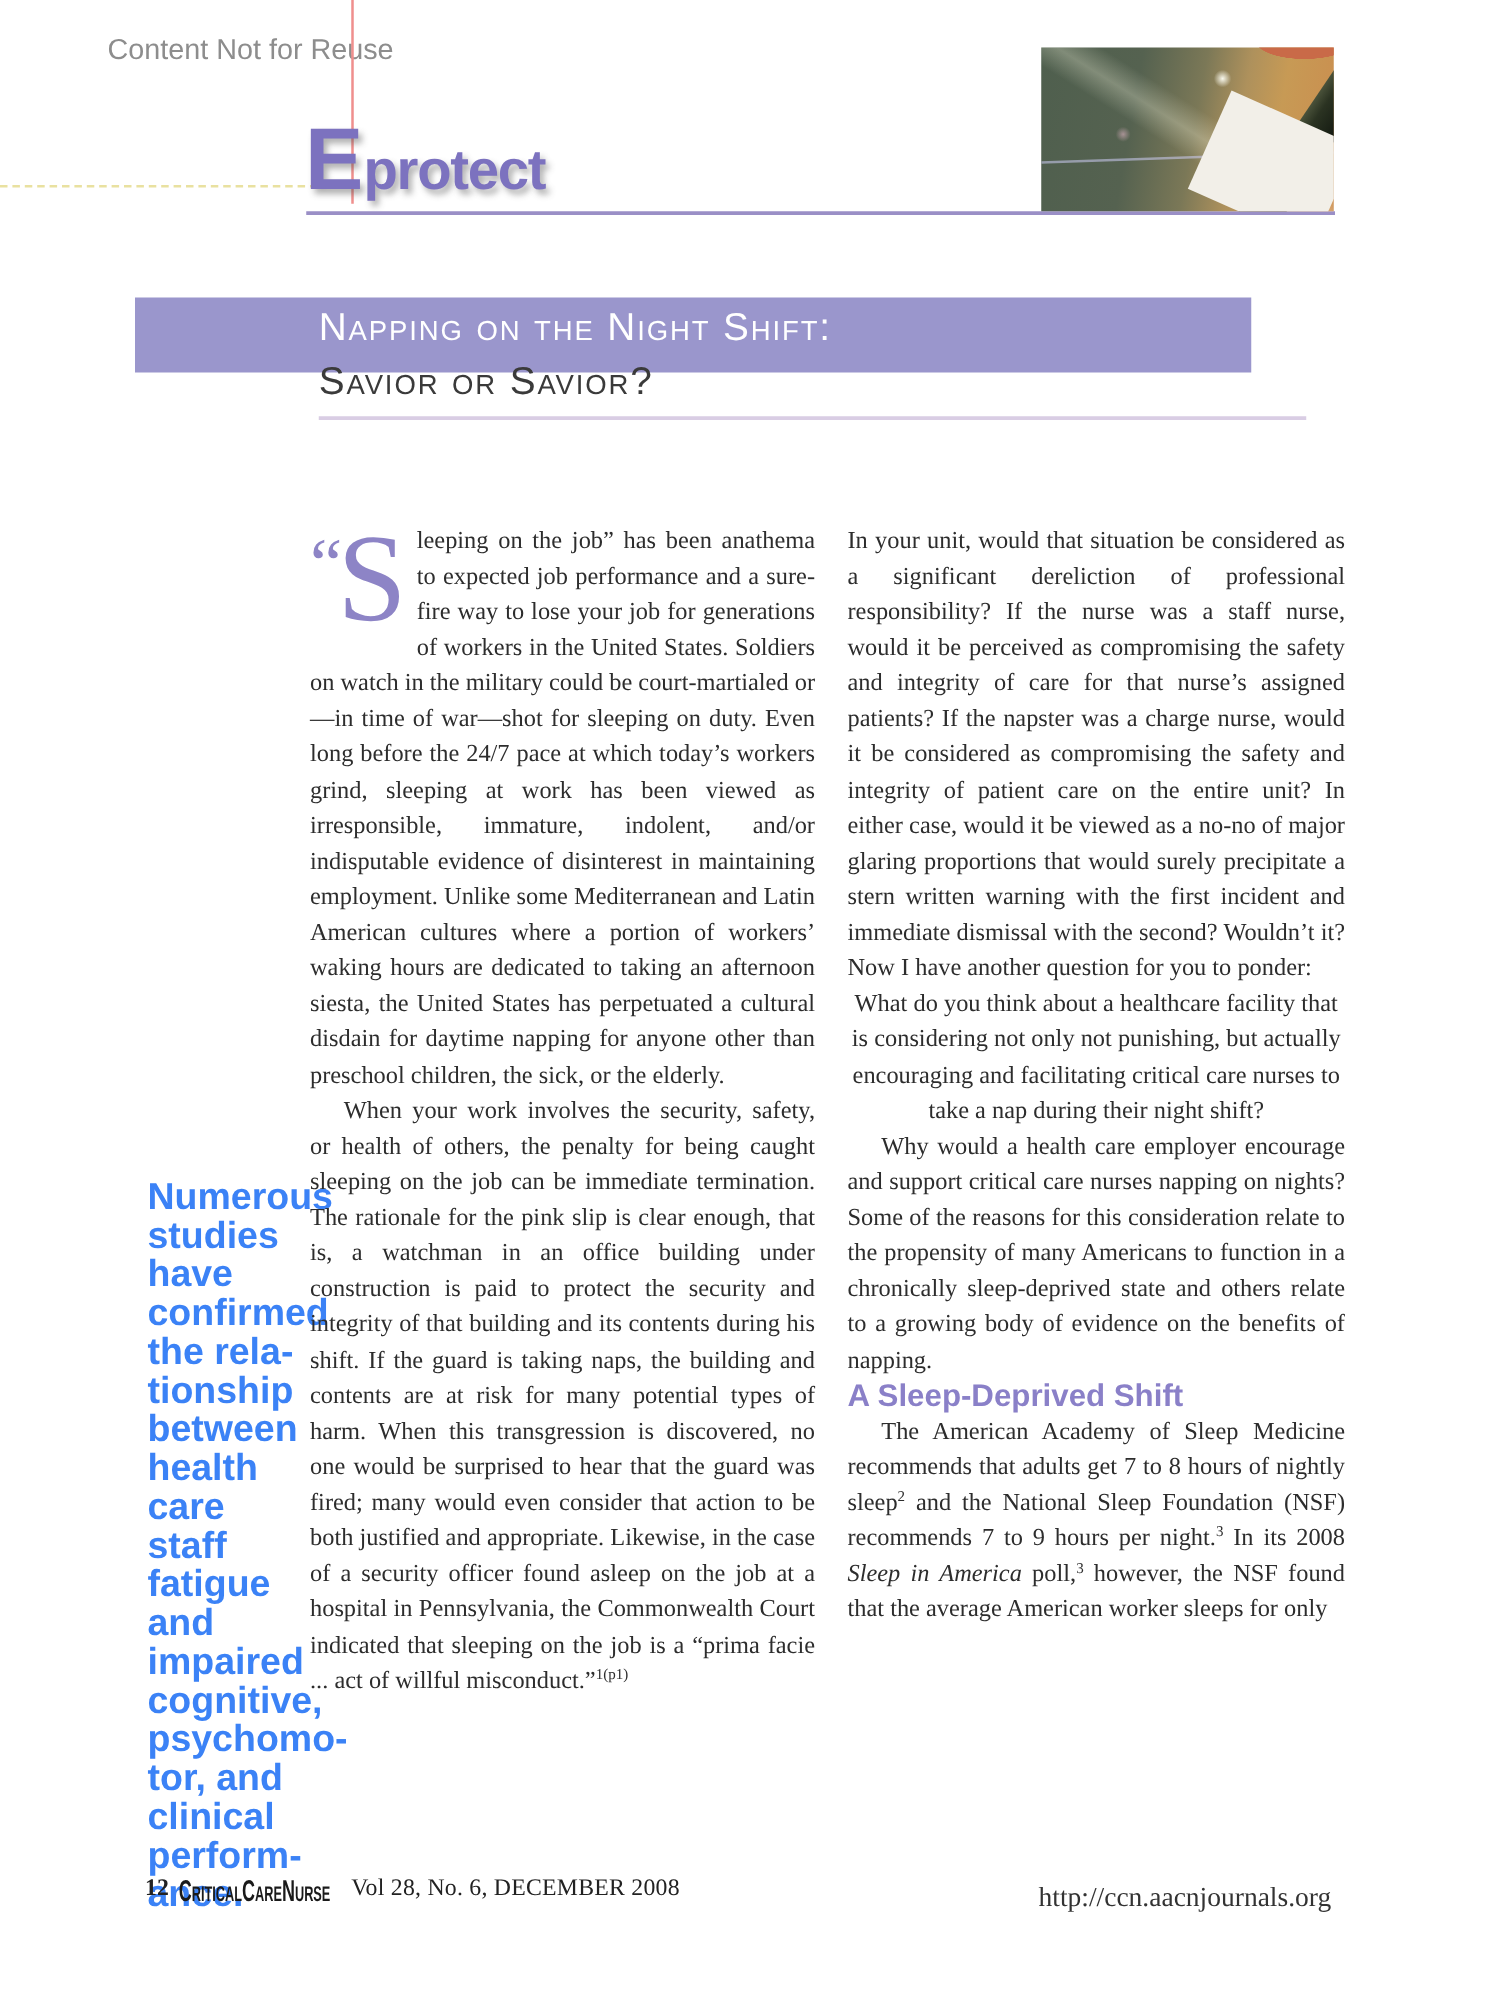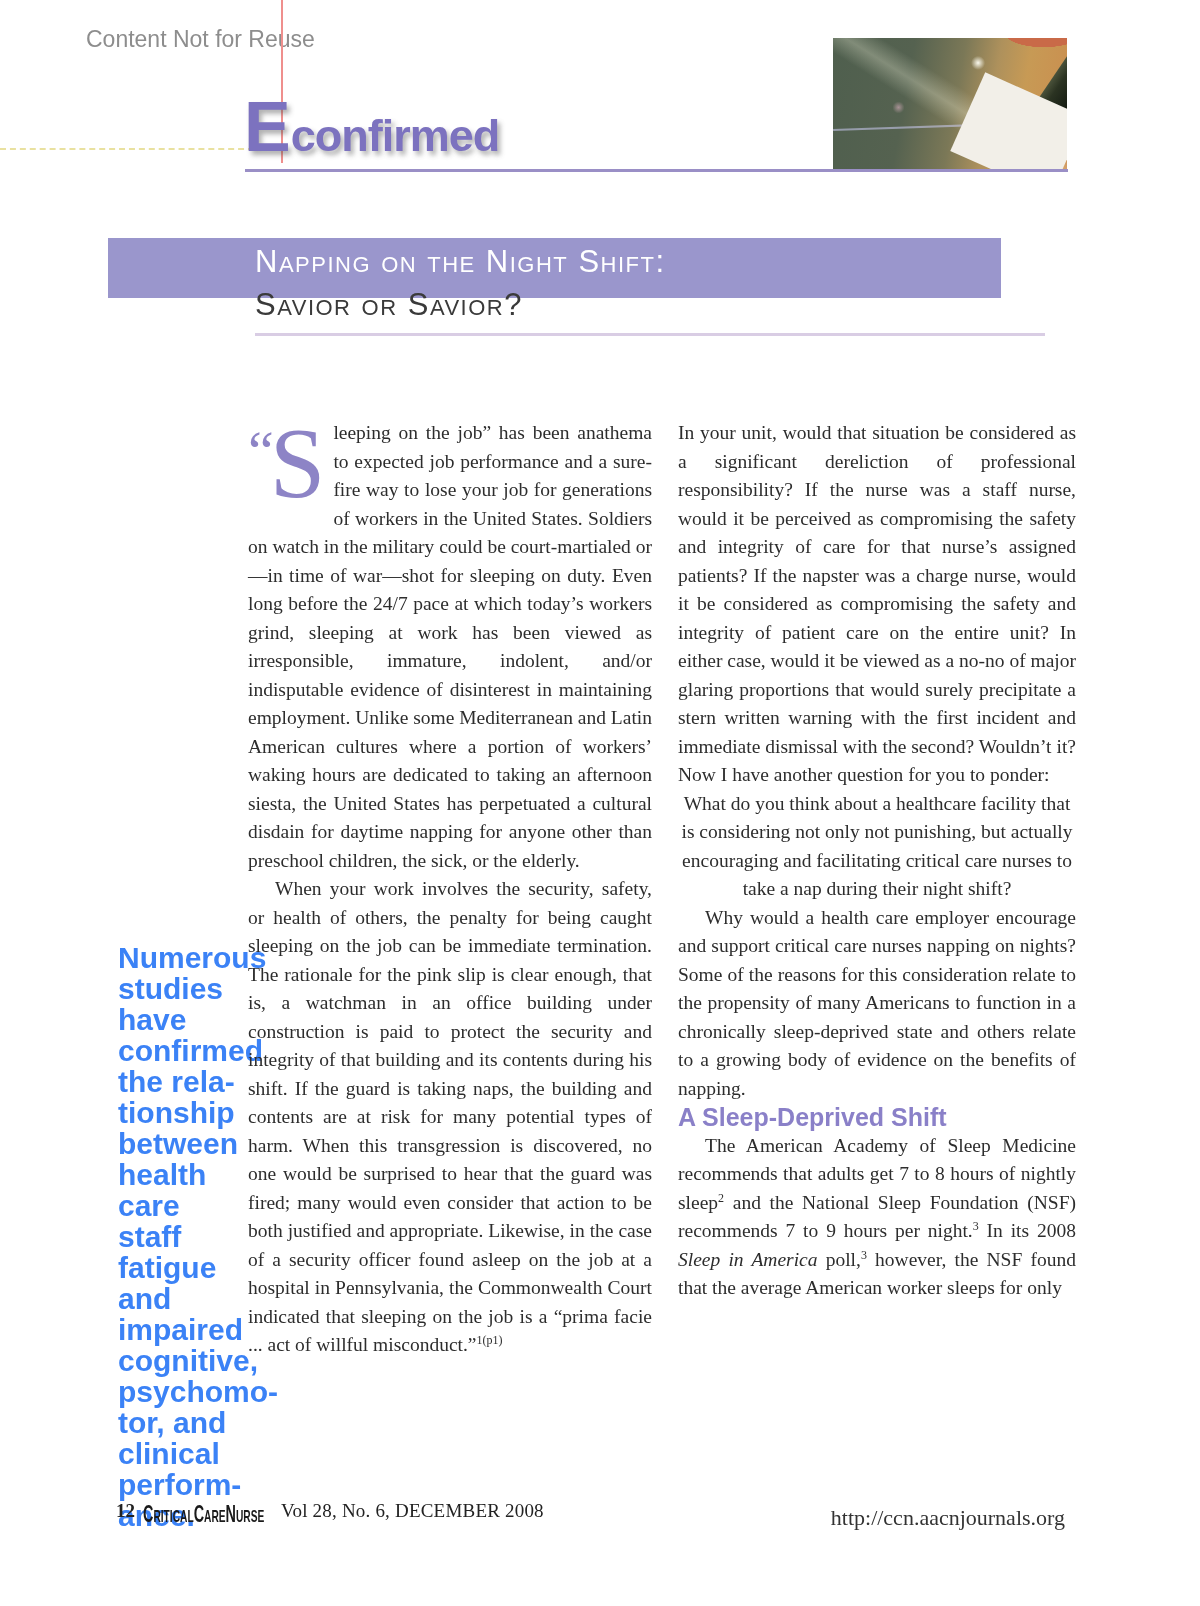--- a/index.html
+++ b/index.html
@@ -77,21 +77,21 @@
 <body>
 
 <div class="page">
 
   <div class="watermark">Content Not for Reuse</div>
 
   <div class="red-line"></div>
   <div class="dashed-line"></div>
 
   <div class="editorial">
-    <span class="initial">E</span><span class="rest">confirmed</span>
+    <span class="initial">E</span><span class="rest">protect</span>
   </div>
   <div class="editorial-rule"></div>
 
   <div class="photo">
     <div class="streak"></div>
     <div class="pen"></div>
     <div class="paper"></div>
   </div>
 
   <div class="banner">

